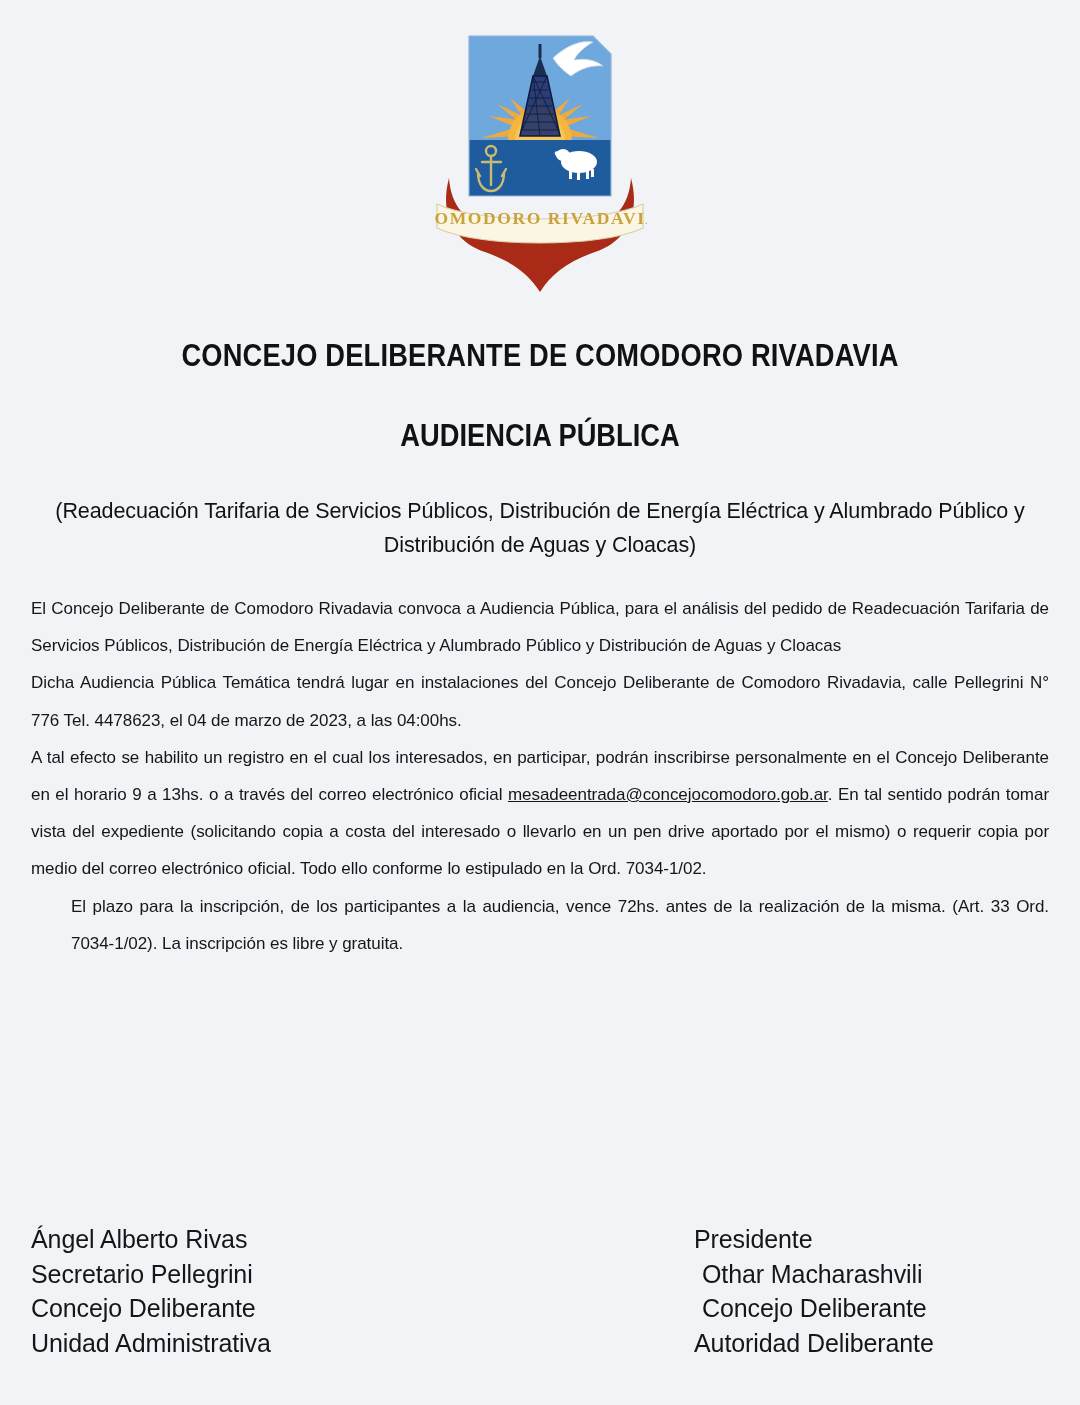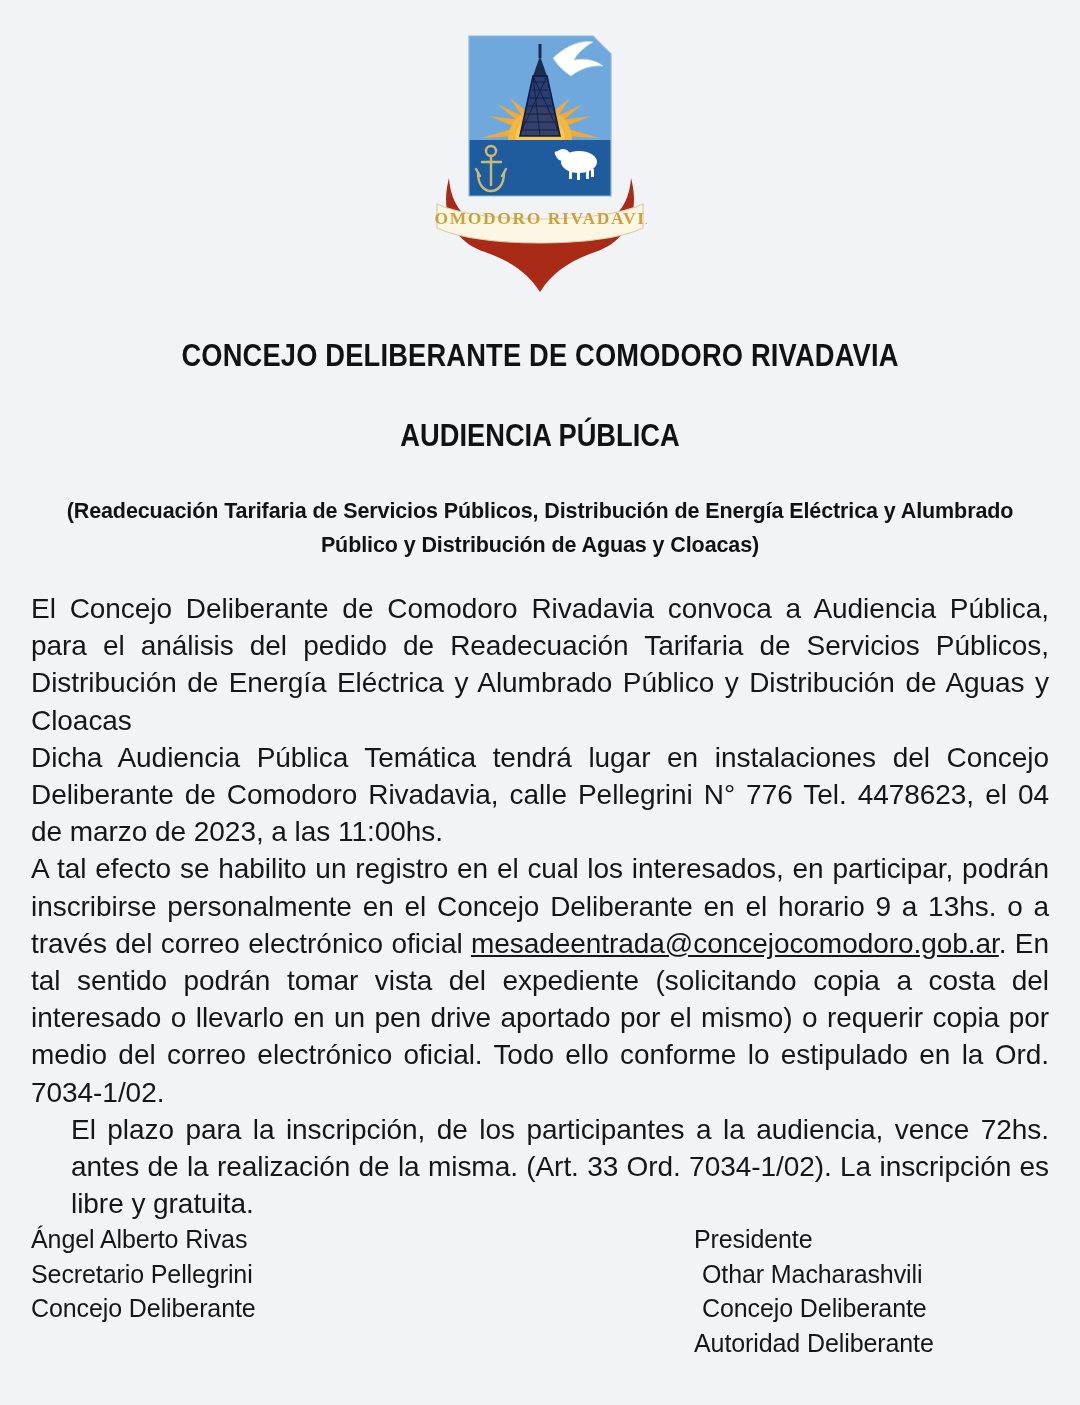--- a/index.html
+++ b/index.html
@@ -57,32 +57,32 @@
     font-weight: bold;
     font-size: 31px;
     color: #111215;
     margin: 44px 0 0 0;
     transform: scaleX(0.88);
     transform-origin: center;
     white-space: nowrap;
   }
   .title-paren {
     text-align: center;
-    font-weight: bold;
+    font-weight: normal;
     font-size: 21.5px;
     line-height: 34px;
     color: #111215;
     margin: 40px 52px 0 52px;
     letter-spacing: -0.1px;
   }
 
   
   .body-block {
     margin: 28px 31px 0 31px;
-    font-size: 28px;
+    font-size: 17px;
     line-height: 37.2px;
     color: #14161a;
     text-align: justify;
     letter-spacing: -0.05px;
   }
   .body-block p {
     margin: 0;
     text-align: justify;
   }
   .body-block p:last-child {
@@ -102,20 +102,21 @@
 
   
   .signatures {
     position: absolute;
     left: 0;
     right: 0;
     top: 1222px;
     display: flex;
     padding: 0 31px;
     box-sizing: border-box;
+    align-items: flex-end;
   }
   .sig-col {
     font-size: 25px;
     line-height: 34.5px;
     color: #14161a;
     letter-spacing: -0.1px;
   }
   .sig-left {
     width: 50%;
   }
@@ -225,30 +226,31 @@
 
   <h2 class="title-sub">AUDIENCIA PÚBLICA</h2>
 
   <div class="title-paren">
     <span>(Readecuación Tarifaria de Servicios Públicos, Distribución de Energía Eléctrica y Alumbrado</span>
     <span>Público y Distribución de Aguas y Cloacas)</span>
   </div>
 
   <div class="body-block">
     <p class="para">El Concejo Deliberante de Comodoro Rivadavia convoca a Audiencia Pública, para el análisis del pedido de Readecuación Tarifaria de Servicios Públicos, Distribución de Energía Eléctrica y Alumbrado Público y Distribución de Aguas y Cloacas</p>
-    <p class="para">Dicha Audiencia Pública Temática tendrá lugar en instalaciones del Concejo Deliberante de Comodoro Rivadavia, calle Pellegrini N° 776 Tel. 4478623, el 04 de marzo de 2023, a las 11:00hs.</p>
+    <p class="para">Dicha Audiencia Pública Temática tendrá lugar en instalaciones del Concejo Deliberante de Comodoro Rivadavia, calle Pellegrini N° 776 Tel. 4478623, el 04 de marzo de 2023, a las 04:00hs.</p>
     <p class="para"><span>A tal efecto se habilito un registro en el cual los interesados, en participar, podrán inscribirse personalmente en el Concejo Deliberante en el horario 9 a 13hs. o a través del correo electrónico oficial </span><span class="email">mesadeentrada@concejocomodoro.gob.ar</span><span>. En tal sentido podrán tomar vista del expediente (solicitando copia a costa del interesado o llevarlo en un pen drive aportado por el mismo) o  requerir copia por medio del correo electrónico oficial. Todo ello conforme lo estipulado en la Ord. 7034-1/02.</span></p>
     <p class="para">El plazo para la inscripción, de los participantes a la audiencia, vence 72hs. antes de la realización de la misma. (Art. 33 Ord. 7034-1/02). La inscripción es libre y gratuita.</p>
   </div>
 
   <div class="signatures">
     <div class="sig-col sig-left">
       <span class="sig-line">Ángel  Alberto Rivas</span>
       <span class="sig-line">Secretario Pellegrini</span>
       <span class="sig-line">Concejo Deliberante</span>
+      <span class="sig-line">Unidad Administrativa</span>
     </div>
     <div class="sig-col sig-right">
       <span class="sig-line">Presidente</span>
       <span class="sig-line sig-indent">Othar Macharashvili</span>
       <span class="sig-line sig-indent">Concejo Deliberante</span>
       <span class="sig-line">Autoridad Deliberante</span>
     </div>
   </div>
 
 </div>

